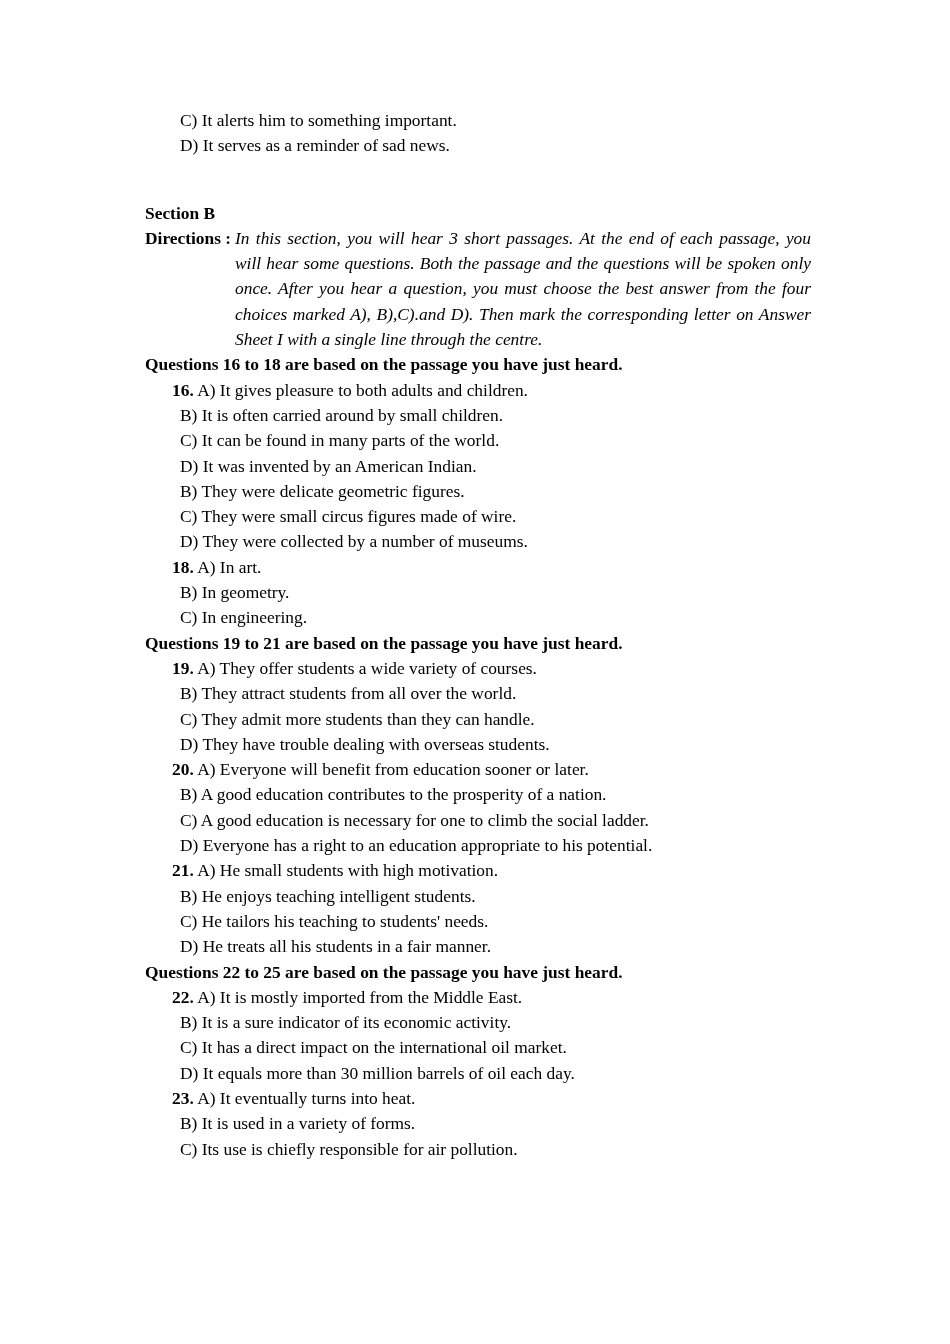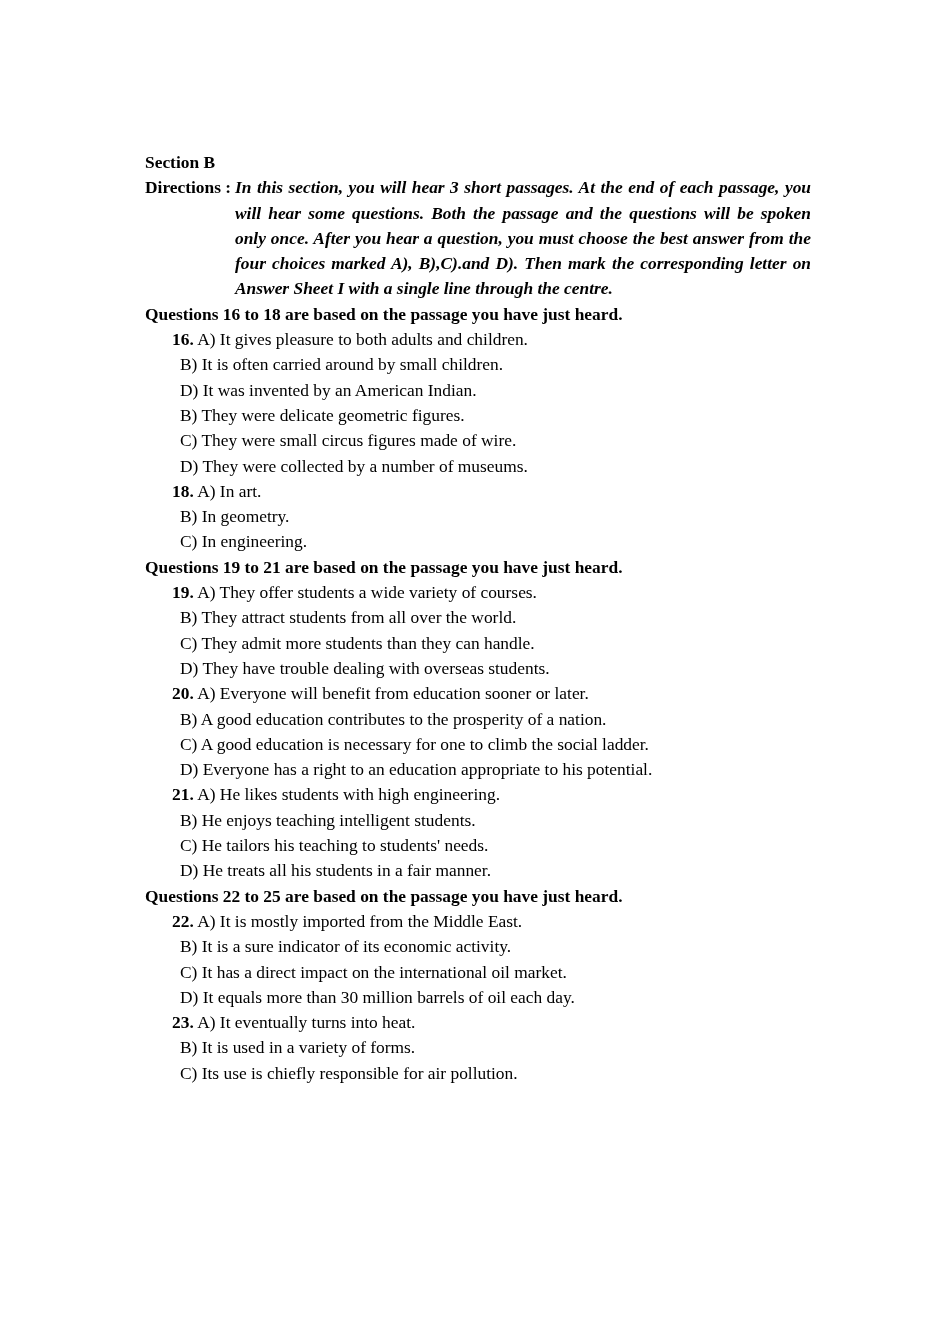--- a/index.html
+++ b/index.html
@@ -60,21 +60,20 @@
   .directions .dir-label {
     position: absolute;
     left: 0;
     top: 0;
     font-weight: bold;
     font-style: normal;
     white-space: nowrap;
   }
   .directions .dir-body {
     font-style: italic;
-    font-weight: bold;
   }
   
   .directions .dir-body {
     display: block;
     text-indent: -90px;
   }
   .directions .dir-lead {
     display: inline-block;
     width: 90px;
   }
@@ -84,33 +83,38 @@
     line-height: 25.3px;
     font-weight: bold;
   }
 </style>
 </head>
 <body>
 
 <div class="page">
   <div class="content">
 
+    <div>
+      <div class="line lvl-opt">C) It alerts him to something important.</div>
+      <div class="line lvl-opt">D) It serves as a reminder of sad news.</div>
+    </div>
 
     <div class="section-title gap-before-section">Section B</div>
 
     <div class="directions">
       <span class="dir-label">Directions :</span>
       <span class="dir-body"><span class="dir-lead"></span><span>In this section, you will hear 3 short passages. At the end of each passage, you will hear some questions. Both the passage and the questions will be spoken only once. After you hear a question, you must choose the best answer from the four choices marked A), B),C).and D). Then mark the corresponding letter on Answer Sheet I with a single line through the centre.</span></span>
     </div>
 
     <div class="gap-before-qgroup">
       <div class="qgroup-title">Questions 16 to 18 are based on the passage you have just heard.</div>
 
       <div class="line lvl-num"><span class="qnum">16.</span> <span>A) It gives pleasure to both adults and children.</span></div>
       <div class="line lvl-opt">B) It is often carried around by small children.</div>
+      <div class="line lvl-opt">C) It can be found in many parts of the world.</div>
       <div class="line lvl-opt">D) It was invented by an American Indian.</div>
 
       <div class="line lvl-opt">B) They were delicate geometric figures.</div>
       <div class="line lvl-opt">C) They were small circus figures made of wire.</div>
       <div class="line lvl-opt">D) They were collected by a number of museums.</div>
 
       <div class="line lvl-num"><span class="qnum">18.</span> <span>A) In art.</span></div>
       <div class="line lvl-opt">B) In geometry.</div>
       <div class="line lvl-opt">C) In engineering.</div>
     </div>
@@ -121,21 +125,21 @@
       <div class="line lvl-num"><span class="qnum">19.</span> <span>A) They offer students a wide variety of courses.</span></div>
       <div class="line lvl-opt">B) They attract students from all over the world.</div>
       <div class="line lvl-opt">C) They admit more students than they can handle.</div>
       <div class="line lvl-opt">D) They have trouble dealing with overseas students.</div>
 
       <div class="line lvl-num"><span class="qnum">20.</span> <span>A) Everyone will benefit from education sooner or later.</span></div>
       <div class="line lvl-opt">B) A good education contributes to the prosperity of a nation.</div>
       <div class="line lvl-opt">C) A good education is necessary for one to climb the social ladder.</div>
       <div class="line lvl-opt">D) Everyone has a right to an education appropriate to his potential.</div>
 
-      <div class="line lvl-num"><span class="qnum">21.</span> <span>A) He likes students with high engineering.</span></div>
+      <div class="line lvl-num"><span class="qnum">21.</span> <span>A) He small students with high motivation.</span></div>
       <div class="line lvl-opt">B) He enjoys teaching intelligent students.</div>
       <div class="line lvl-opt">C) He tailors his teaching to students' needs.</div>
       <div class="line lvl-opt">D) He treats all his students in a fair manner.</div>
     </div>
 
     <div>
       <div class="qgroup-title">Questions 22 to 25 are based on the passage you have just heard.</div>
 
       <div class="line lvl-num"><span class="qnum">22.</span> <span>A) It is mostly imported from the Middle East.</span></div>
       <div class="line lvl-opt">B) It is a sure indicator of its economic activity.</div>

